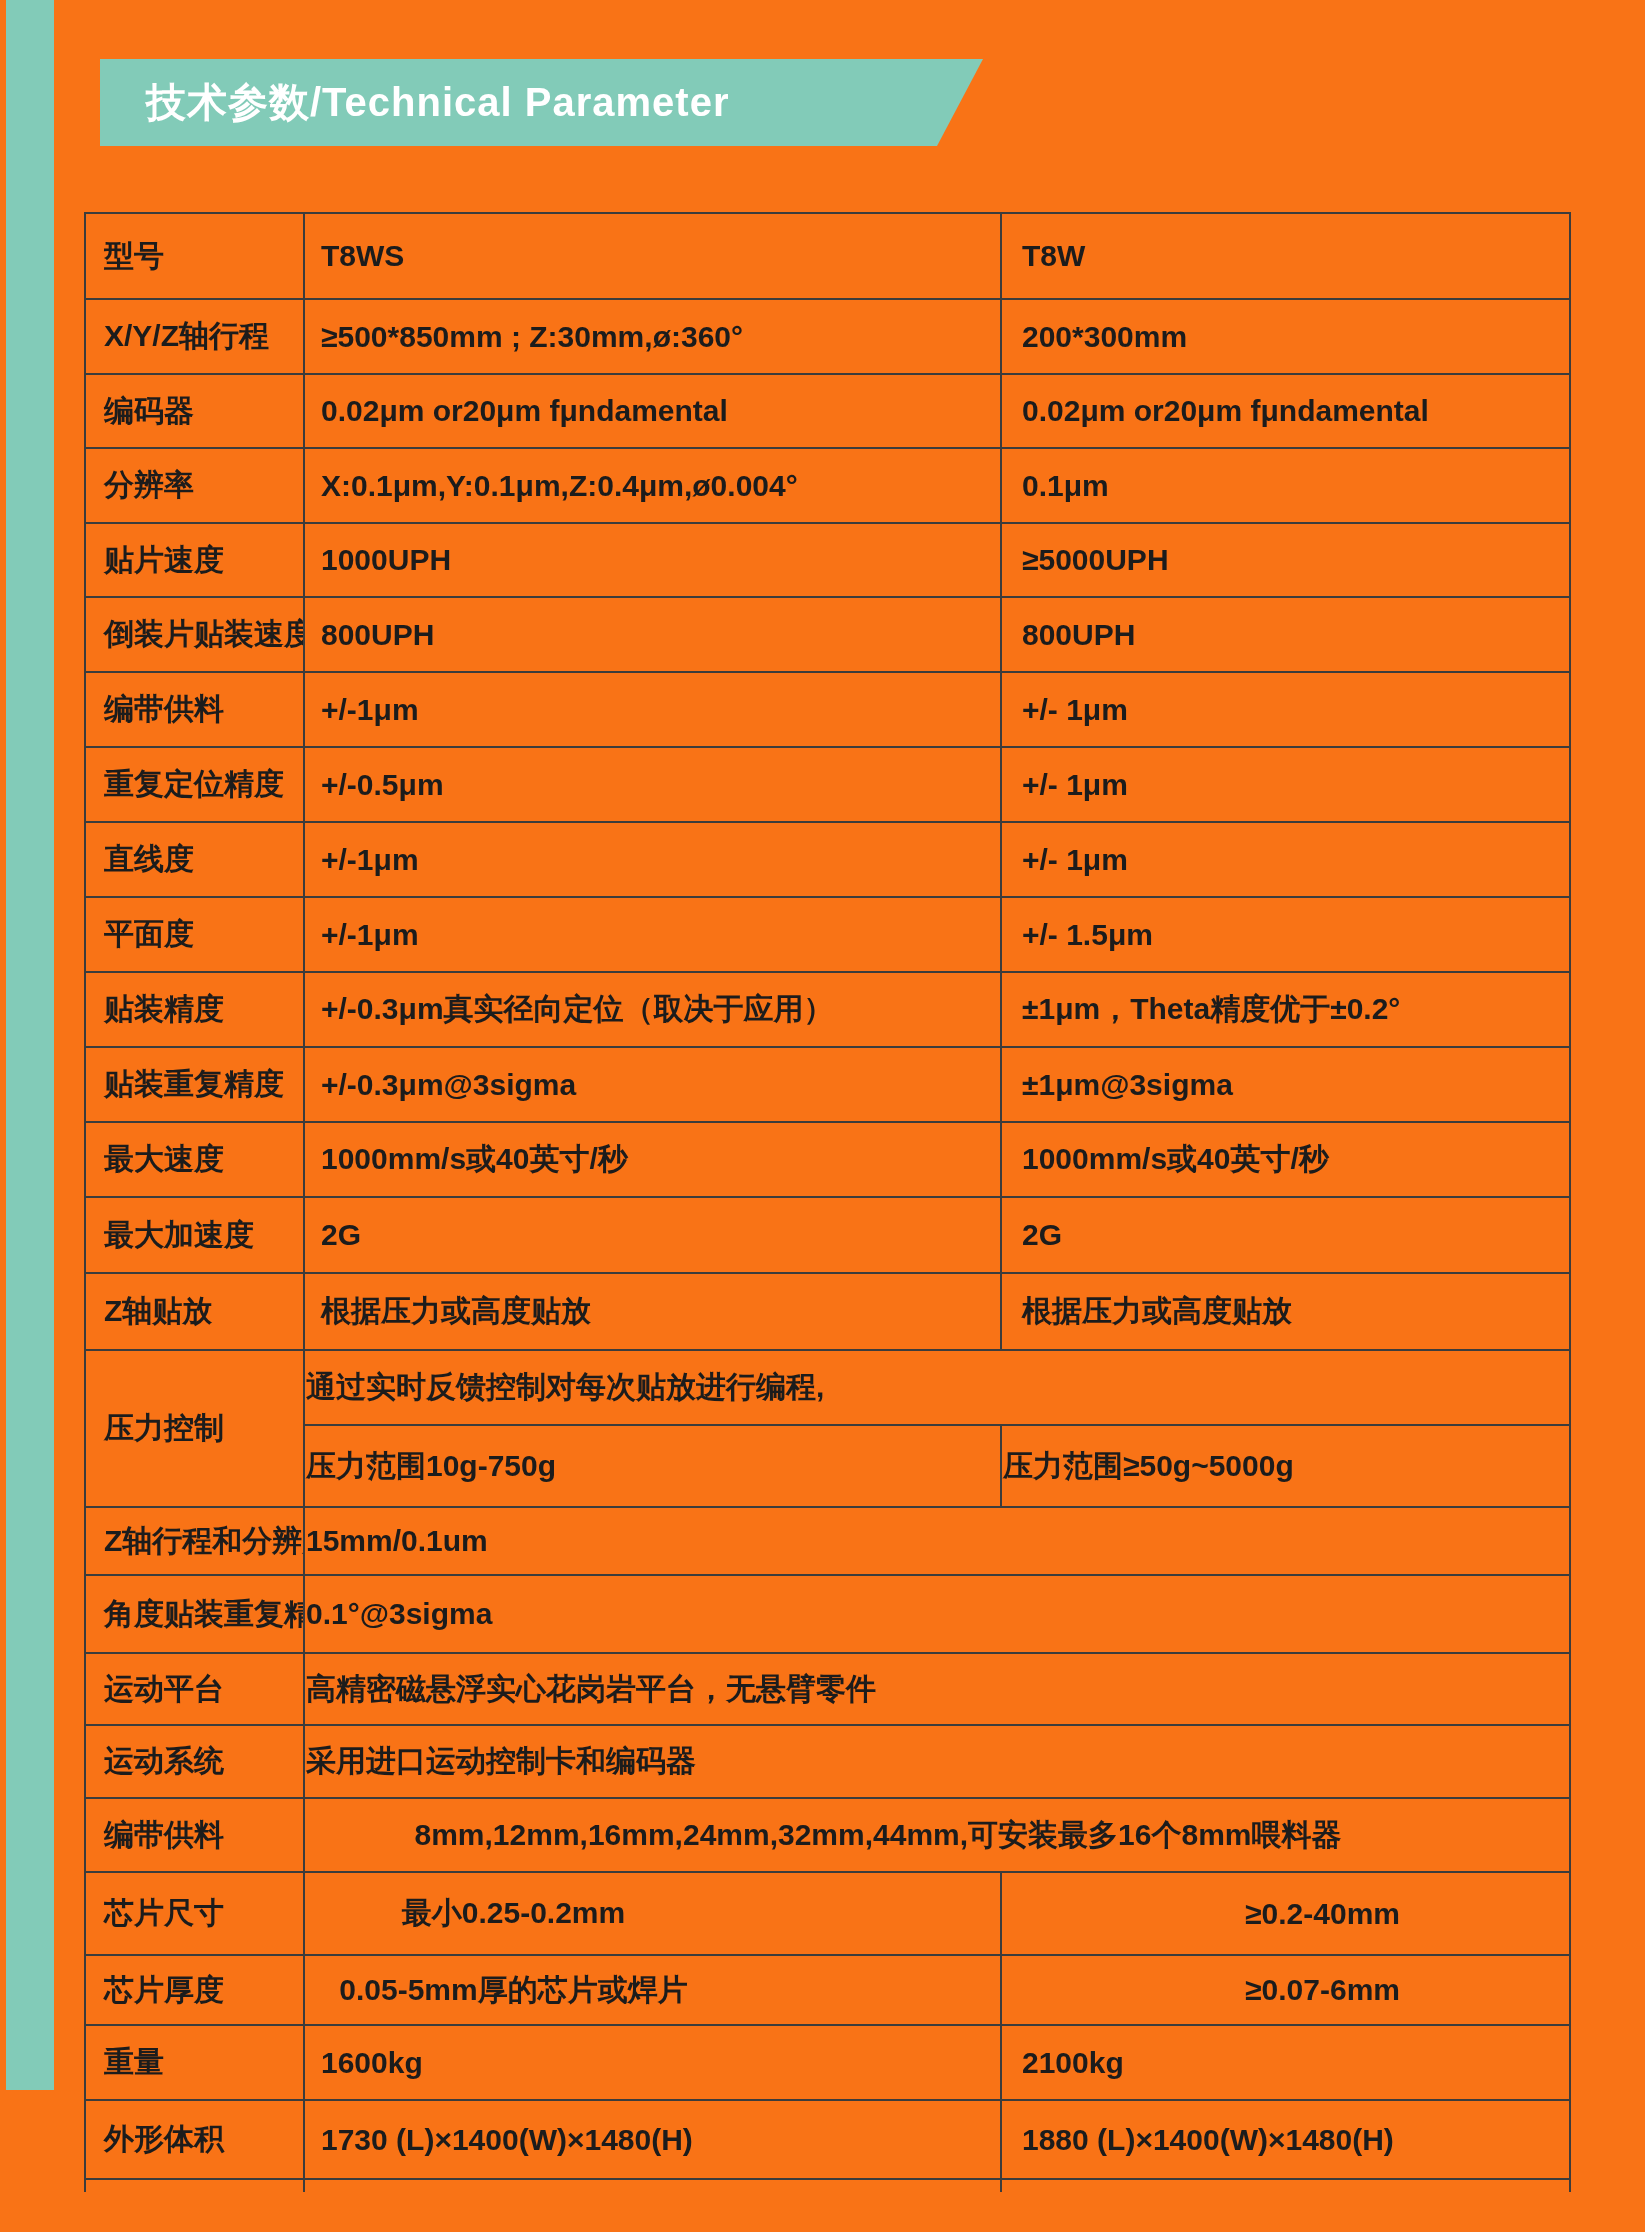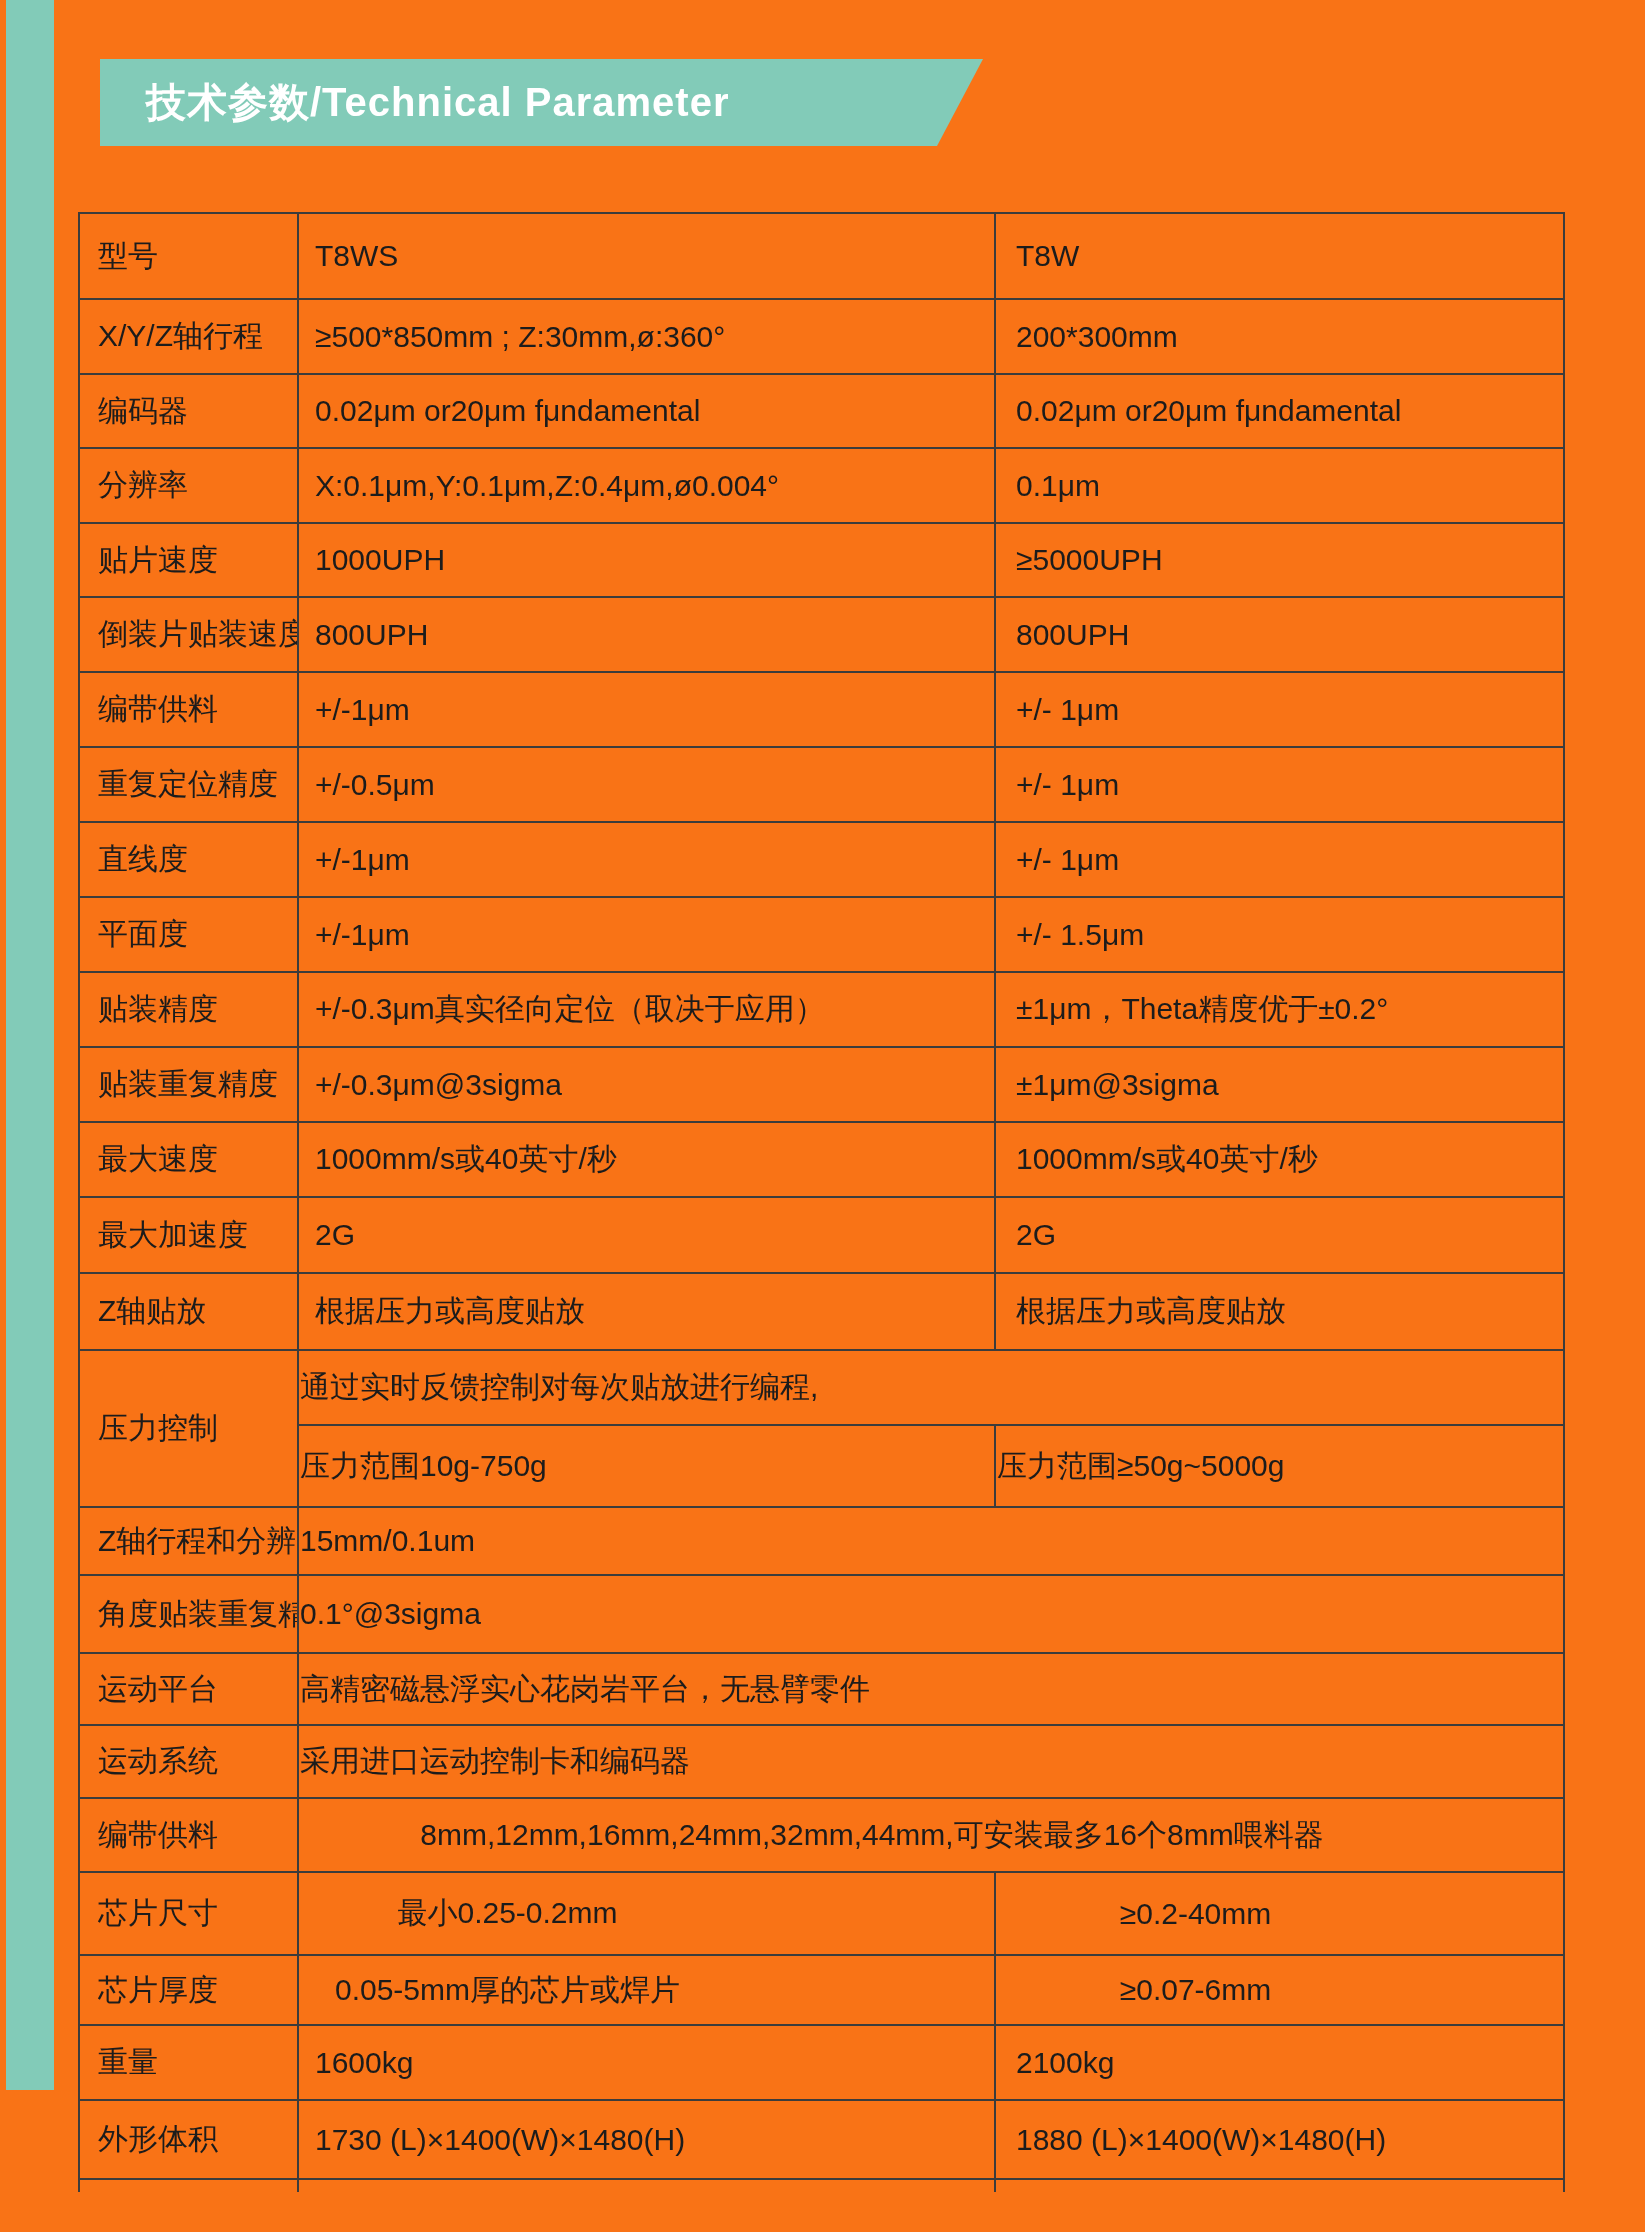--- a/index.html
+++ b/index.html
@@ -27,39 +27,40 @@
   .banner-title{
     padding-left:46px;
     font-size:40px;
     font-weight:700;
     color:#ffffff;
     letter-spacing:1px;
     white-space:nowrap;
   }
   table.spec-table{
     position:absolute;
-    left:78px;top:212px;
+    left:84px;top:212px;
     width:1485px;
     border-collapse:collapse;
     table-layout:fixed;
+    font-weight:bold;
   }
   table.spec-table td{
     border:2px solid #3c3c3c;
     font-size:30px;
     color:#1c1c1c;
     vertical-align:middle;
     overflow:hidden;
     white-space:nowrap;
   }
   td.label{padding-left:18px;}
   td.val{padding-left:16px;}
   td.val3{padding-left:20px;}
   td.ctr{text-align:left;}
   td.ctr2{text-align:center;padding-right:279px;}
-  td.ctr3{text-align:center;padding-right:169px;}
+  td.ctr3{text-align:right;padding-right:169px;}
   td.merged{text-align:left;padding-right:318px;}
   td.merged-wide{text-align:center;padding-right:119px;}
   tr.stub td{border-bottom:none;}
 </style>
 </head>
 <body>
 
 <div class="page">
   <div class="side-bar"></div>
   <div class="banner">

